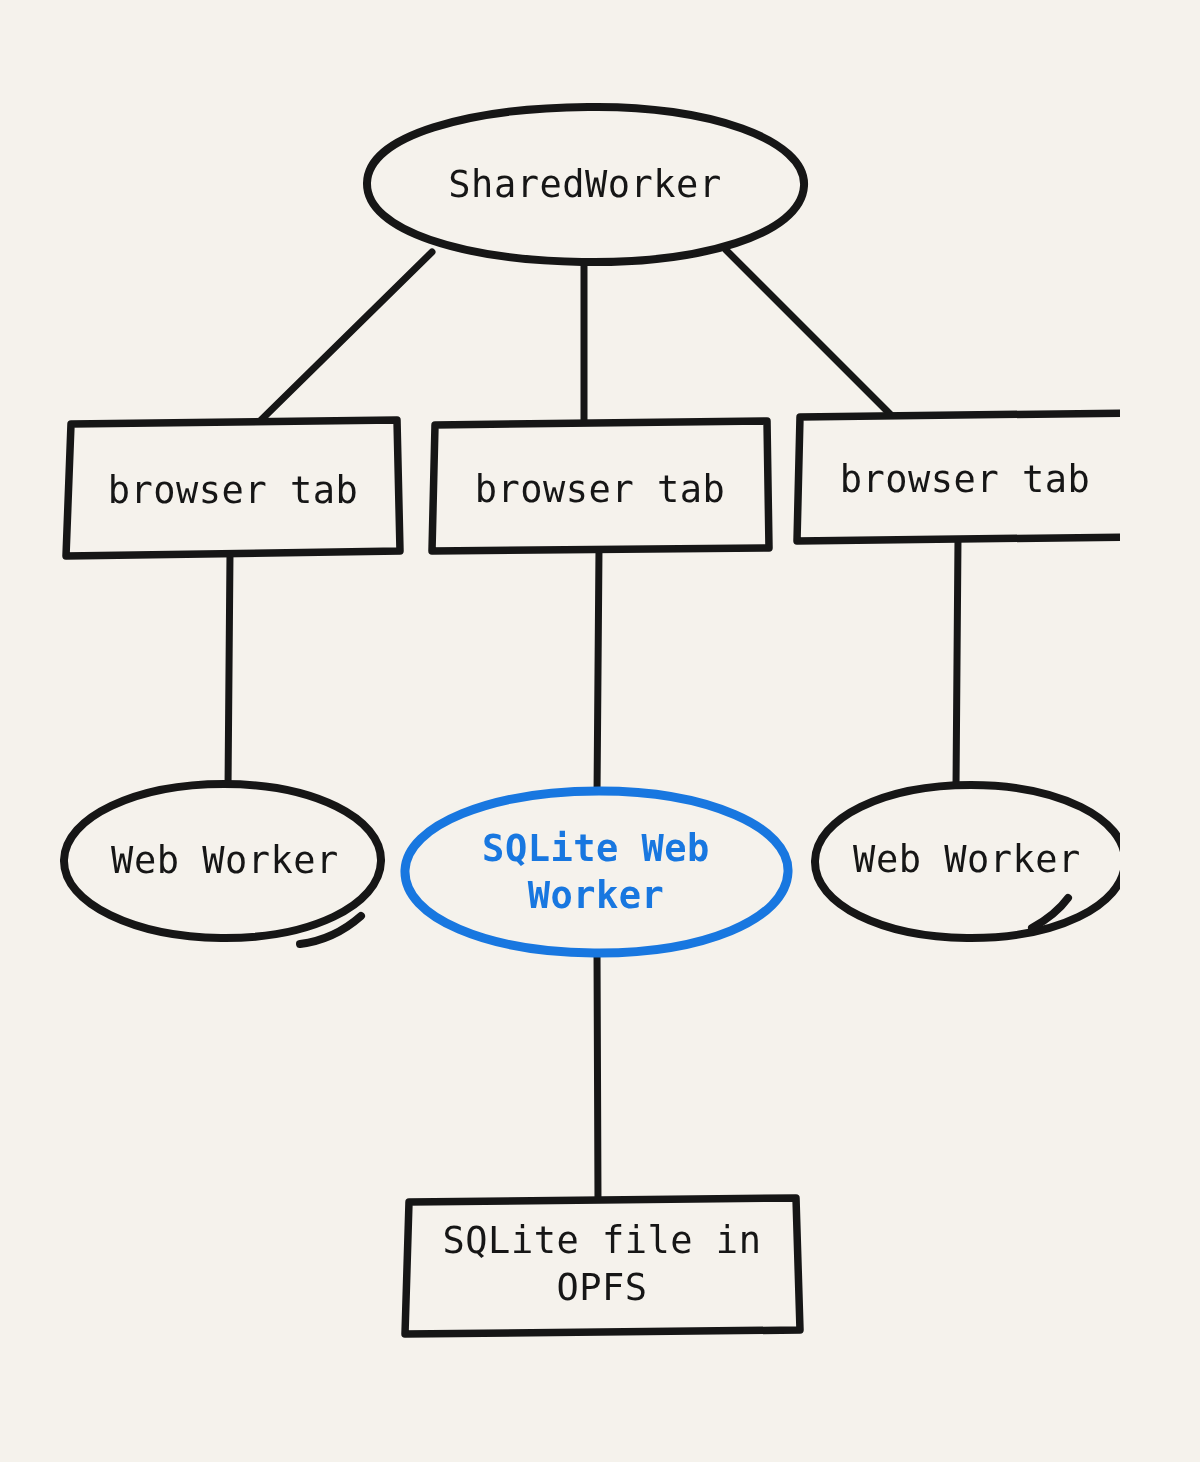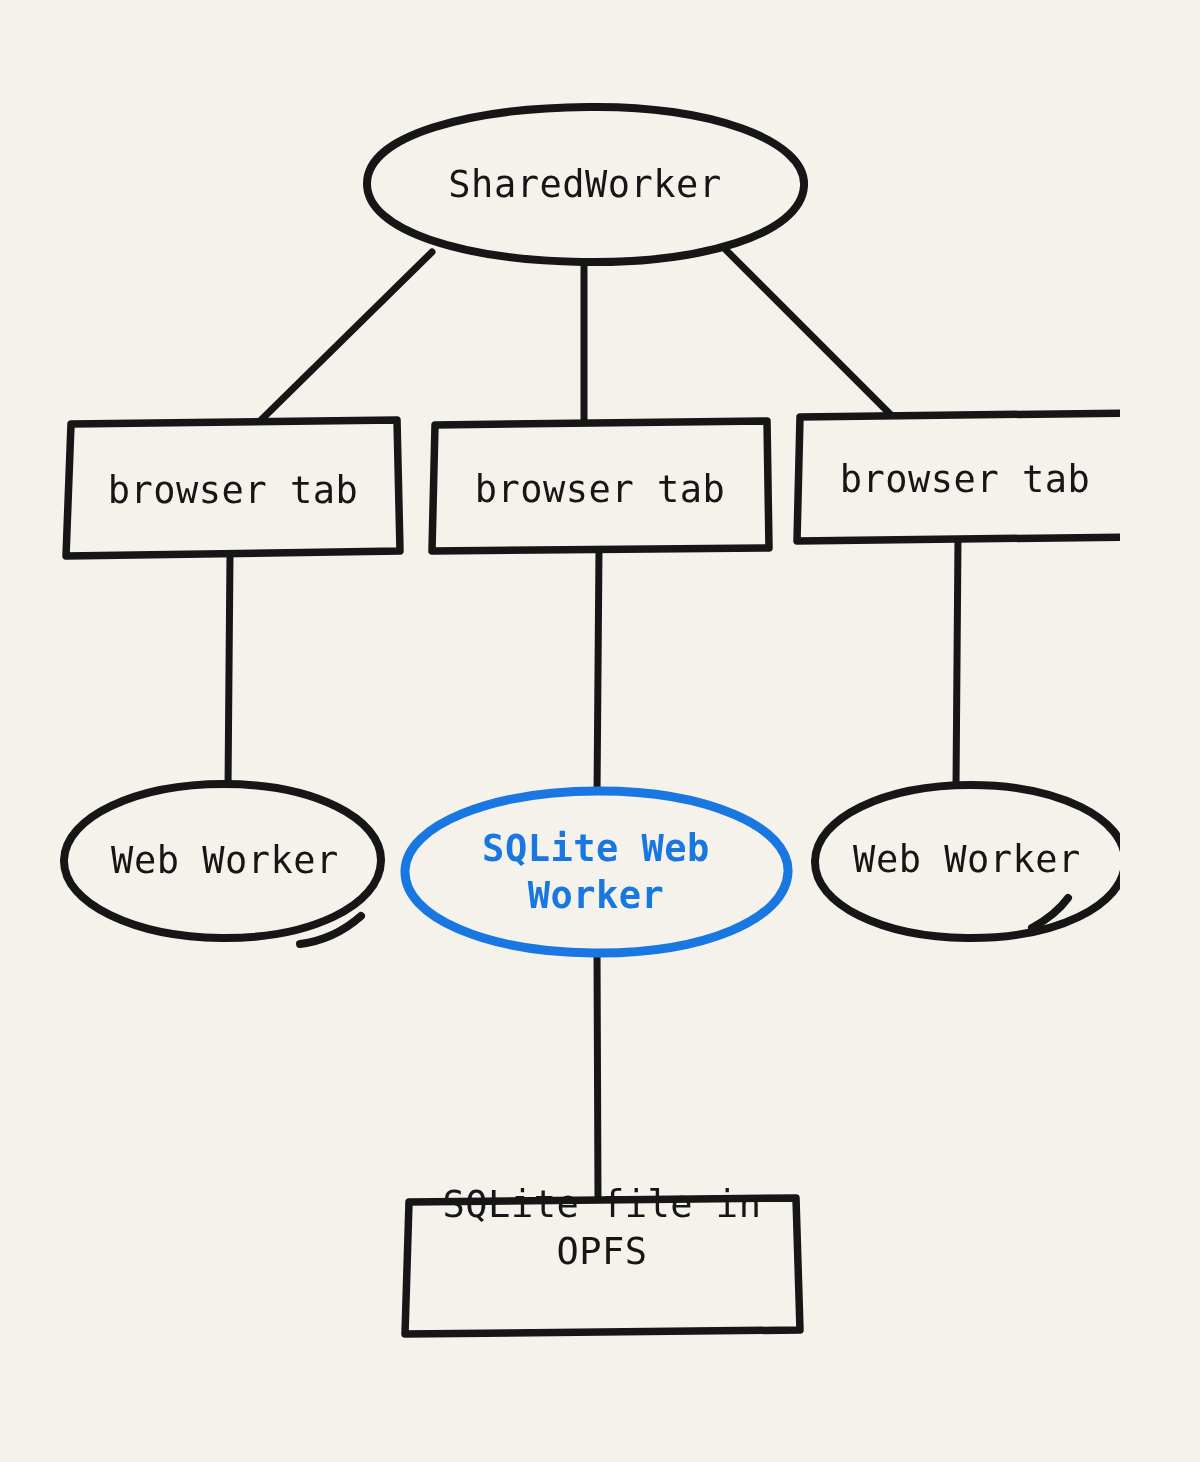--- a/index.html
+++ b/index.html
@@ -106,15 +106,15 @@
   <div class="label" style="left:600px; top:490px;">browser tab</div>
 
   <div class="label" style="left:965px; top:480px;">browser tab</div>
 
   <div class="label" style="left:225px; top:861px;">Web Worker</div>
 
   <div class="label label--wrap label--accent" style="left:596px; top:872px; width:300px;">SQLite Web Worker</div>
 
   <div class="label" style="left:967px; top:860px;">Web Worker</div>
 
-  <div class="label label--wrap" style="left:602px; top:1228px; width:340px;">SQLite file in OPFS</div>
+  <div class="label label--wrap" style="left:602px; top:1264px; width:340px;">SQLite file in OPFS</div>
 
 </div>
 
 </body></html>

